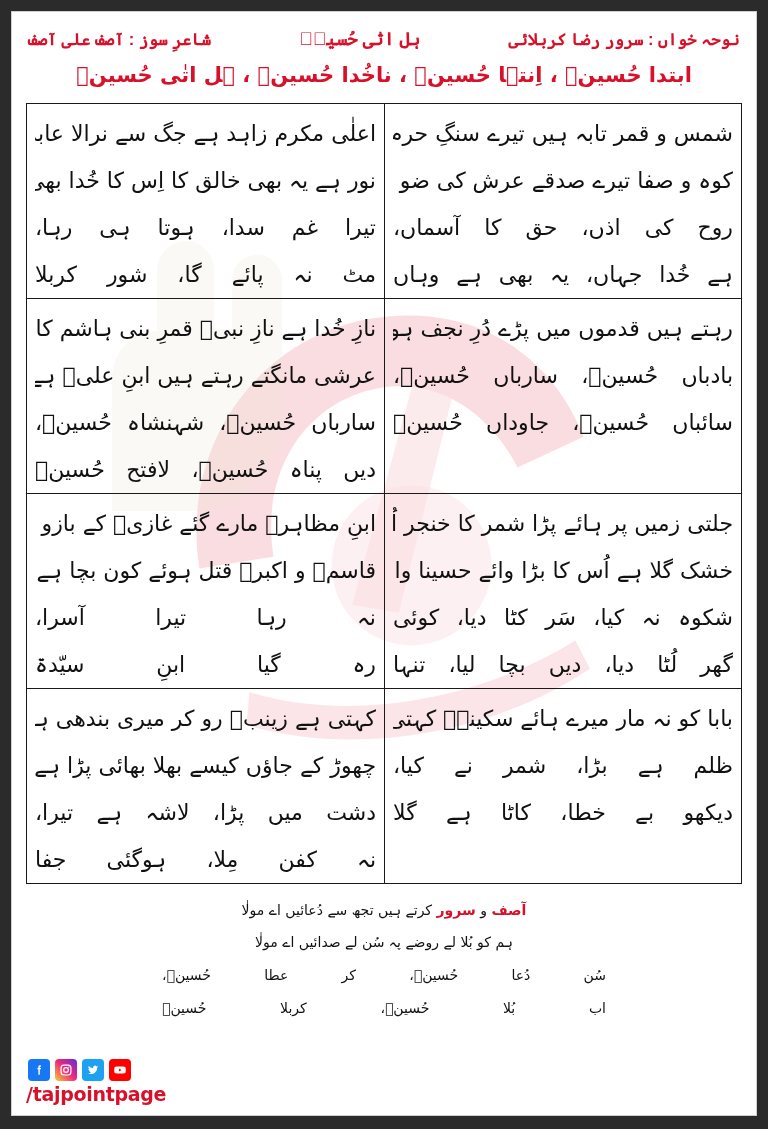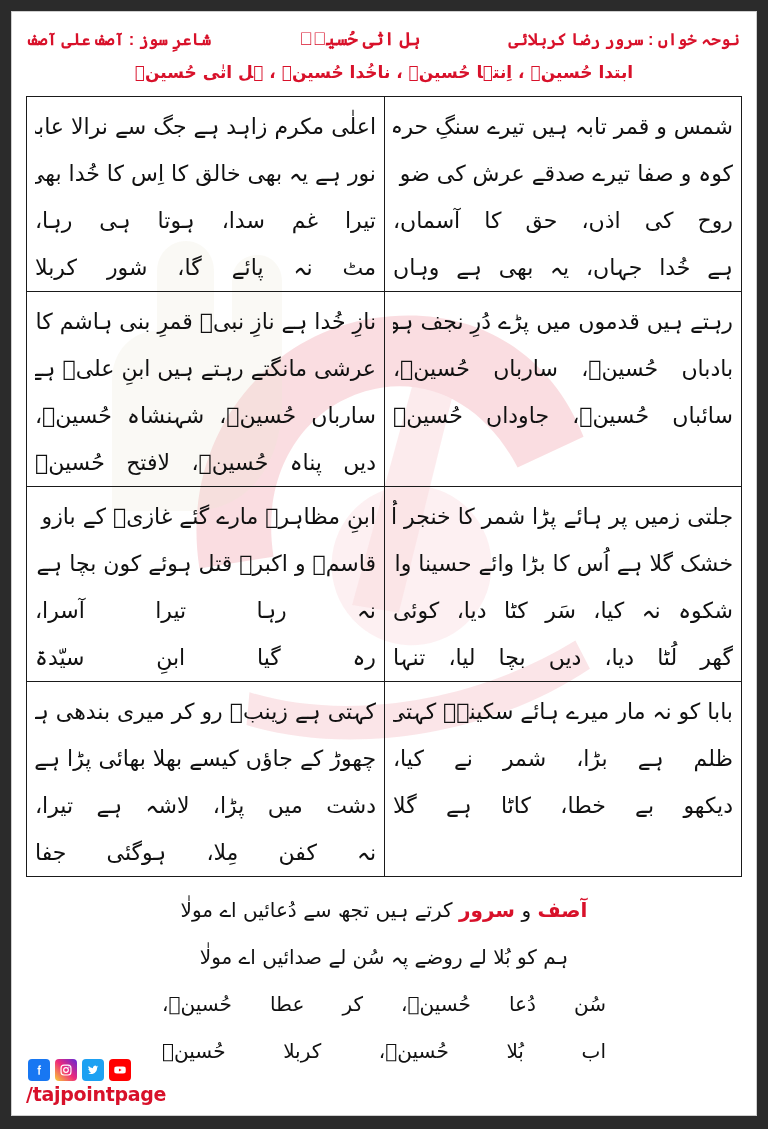--- a/index.html
+++ b/index.html
@@ -75,21 +75,21 @@
     color: #d8112a;
     line-height: 1.5;
     font-family: Liberation Sans, sans-serif;
   }
   .hdr-title {
     font-size: 18px;
     font-weight: 700;
   }
   .hdr-sub {
     text-align: center;
-    font-size: 17px;
+    font-size: 21px;
     font-weight: 700;
     color: #d8112a;
     margin-top: 6px;
     line-height: 1.6;
     white-space: nowrap;
   }
 
   
   .verse-table {
     position: relative;
@@ -135,21 +135,21 @@
   }
 
   
   .closing {
     position: relative;
     z-index: 2;
     margin: 10px 14px 0 14px;
     text-align: center;
   }
   .closing-line {
-    font-size: 20px;
+    font-size: 14px;
     line-height: 2.35;
     color: #111;
     white-space: nowrap;
     direction: rtl;
   }
   .closing-line.spaced {
     display: block;
     width: 62%;
     margin: 0 auto;
     text-align: justify;

